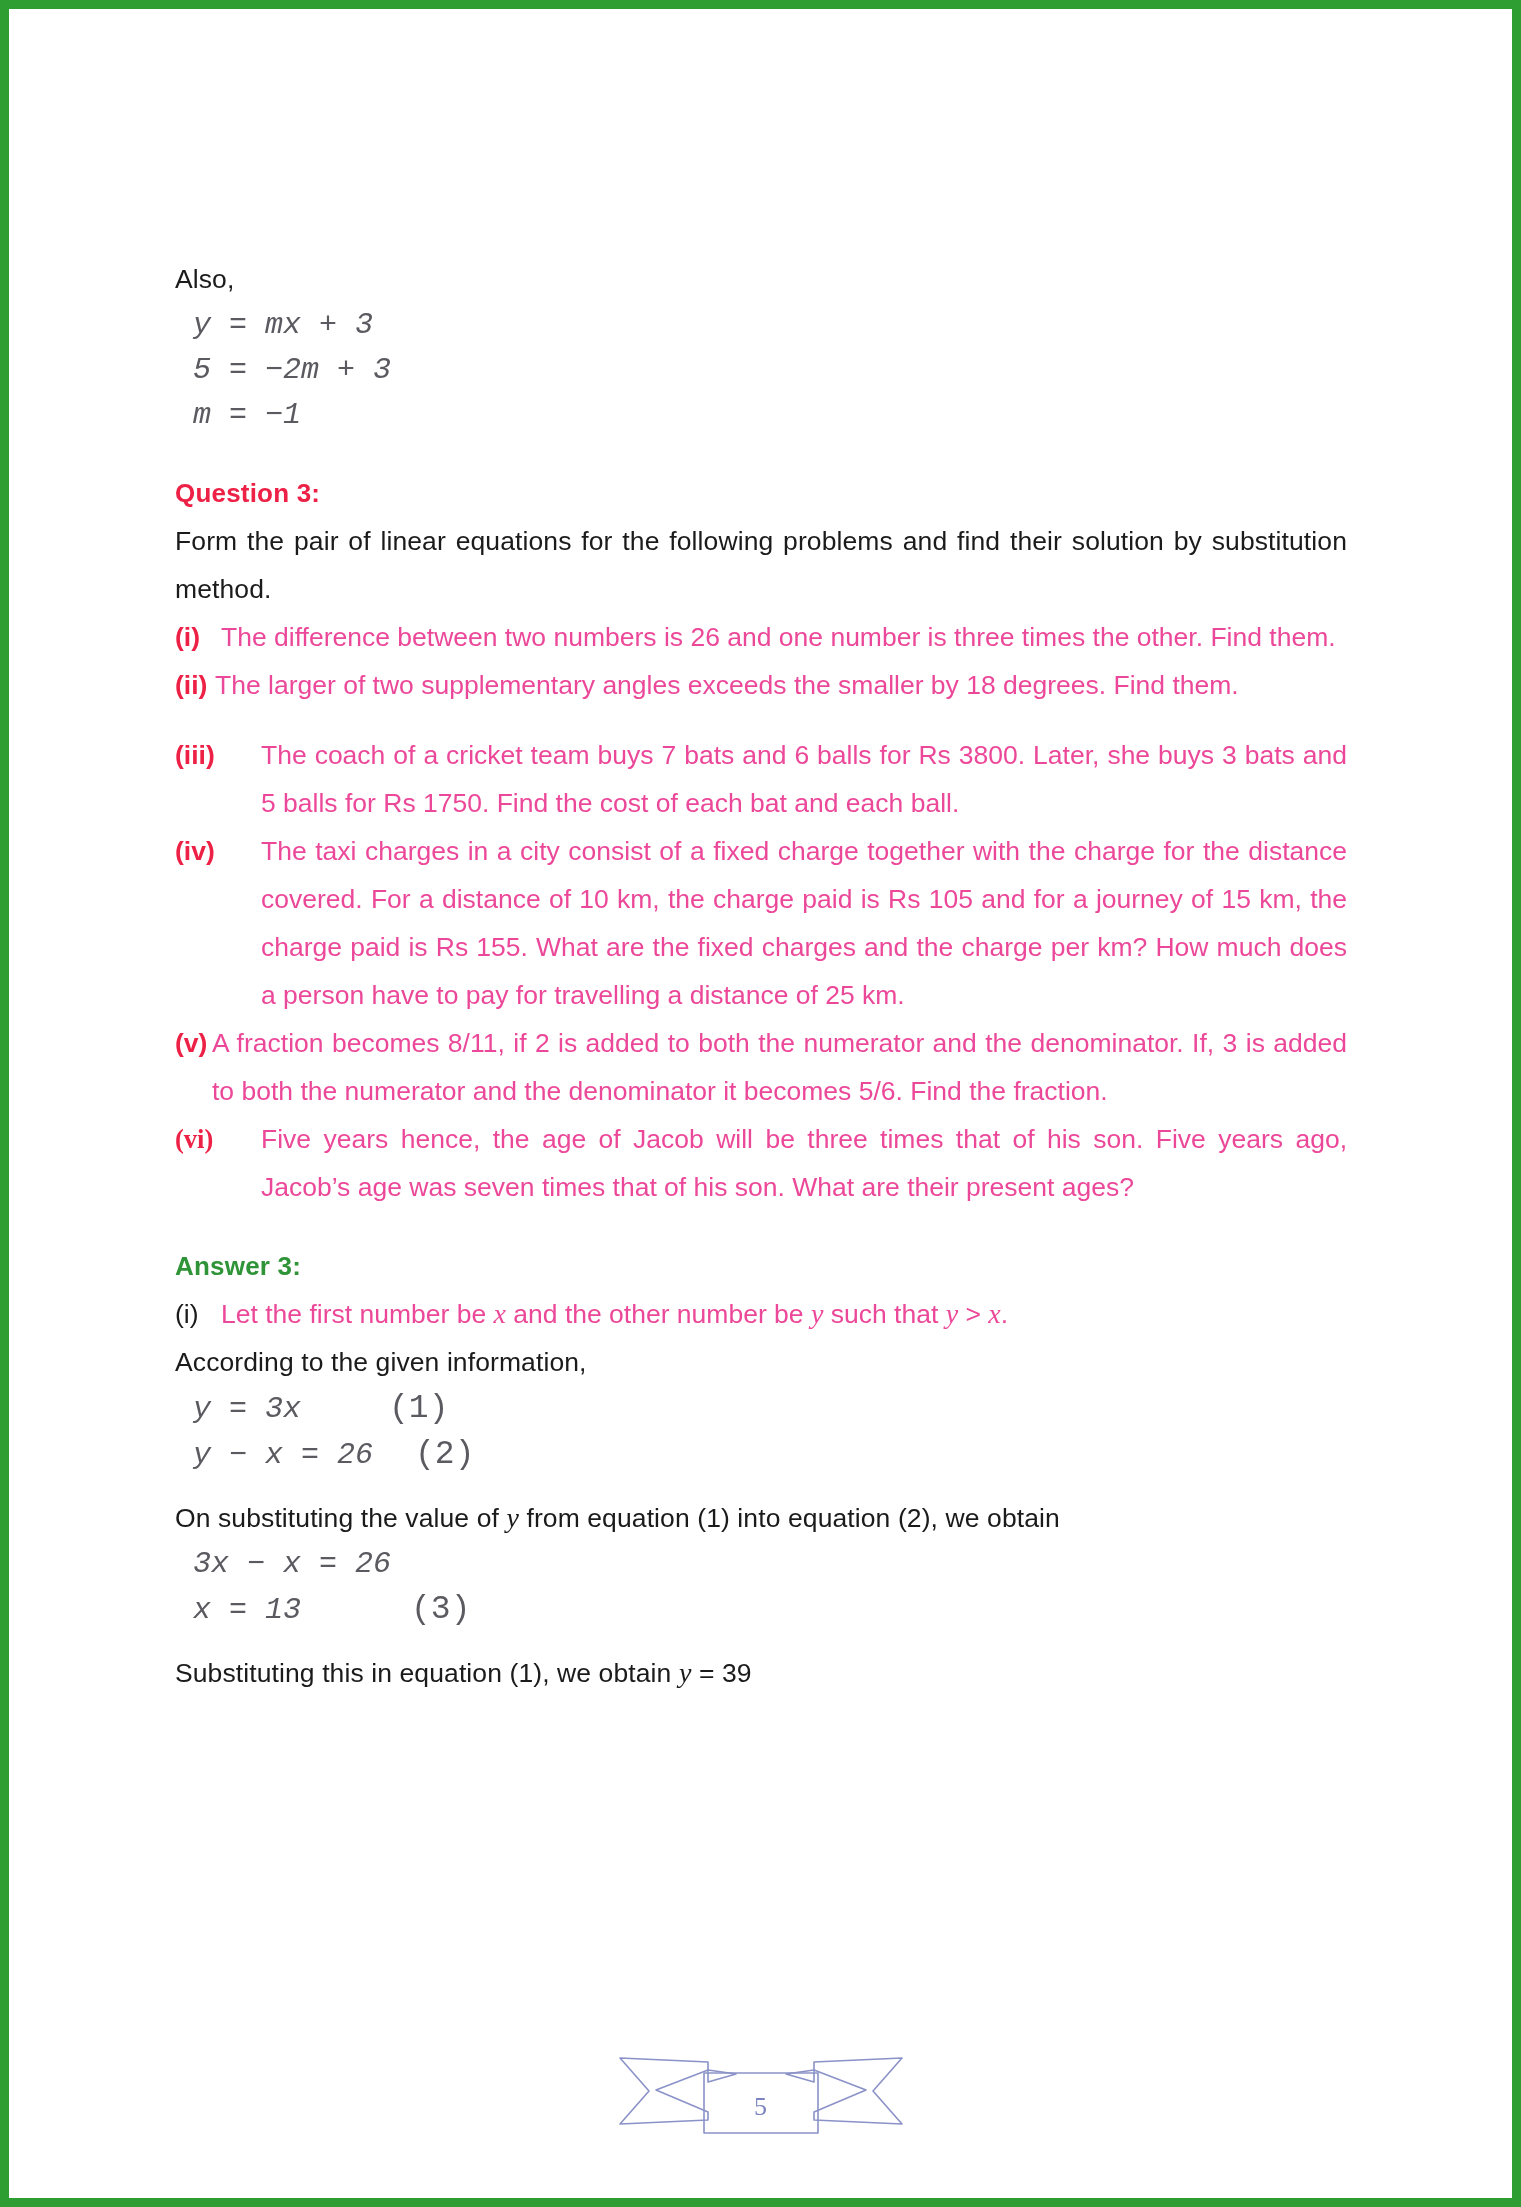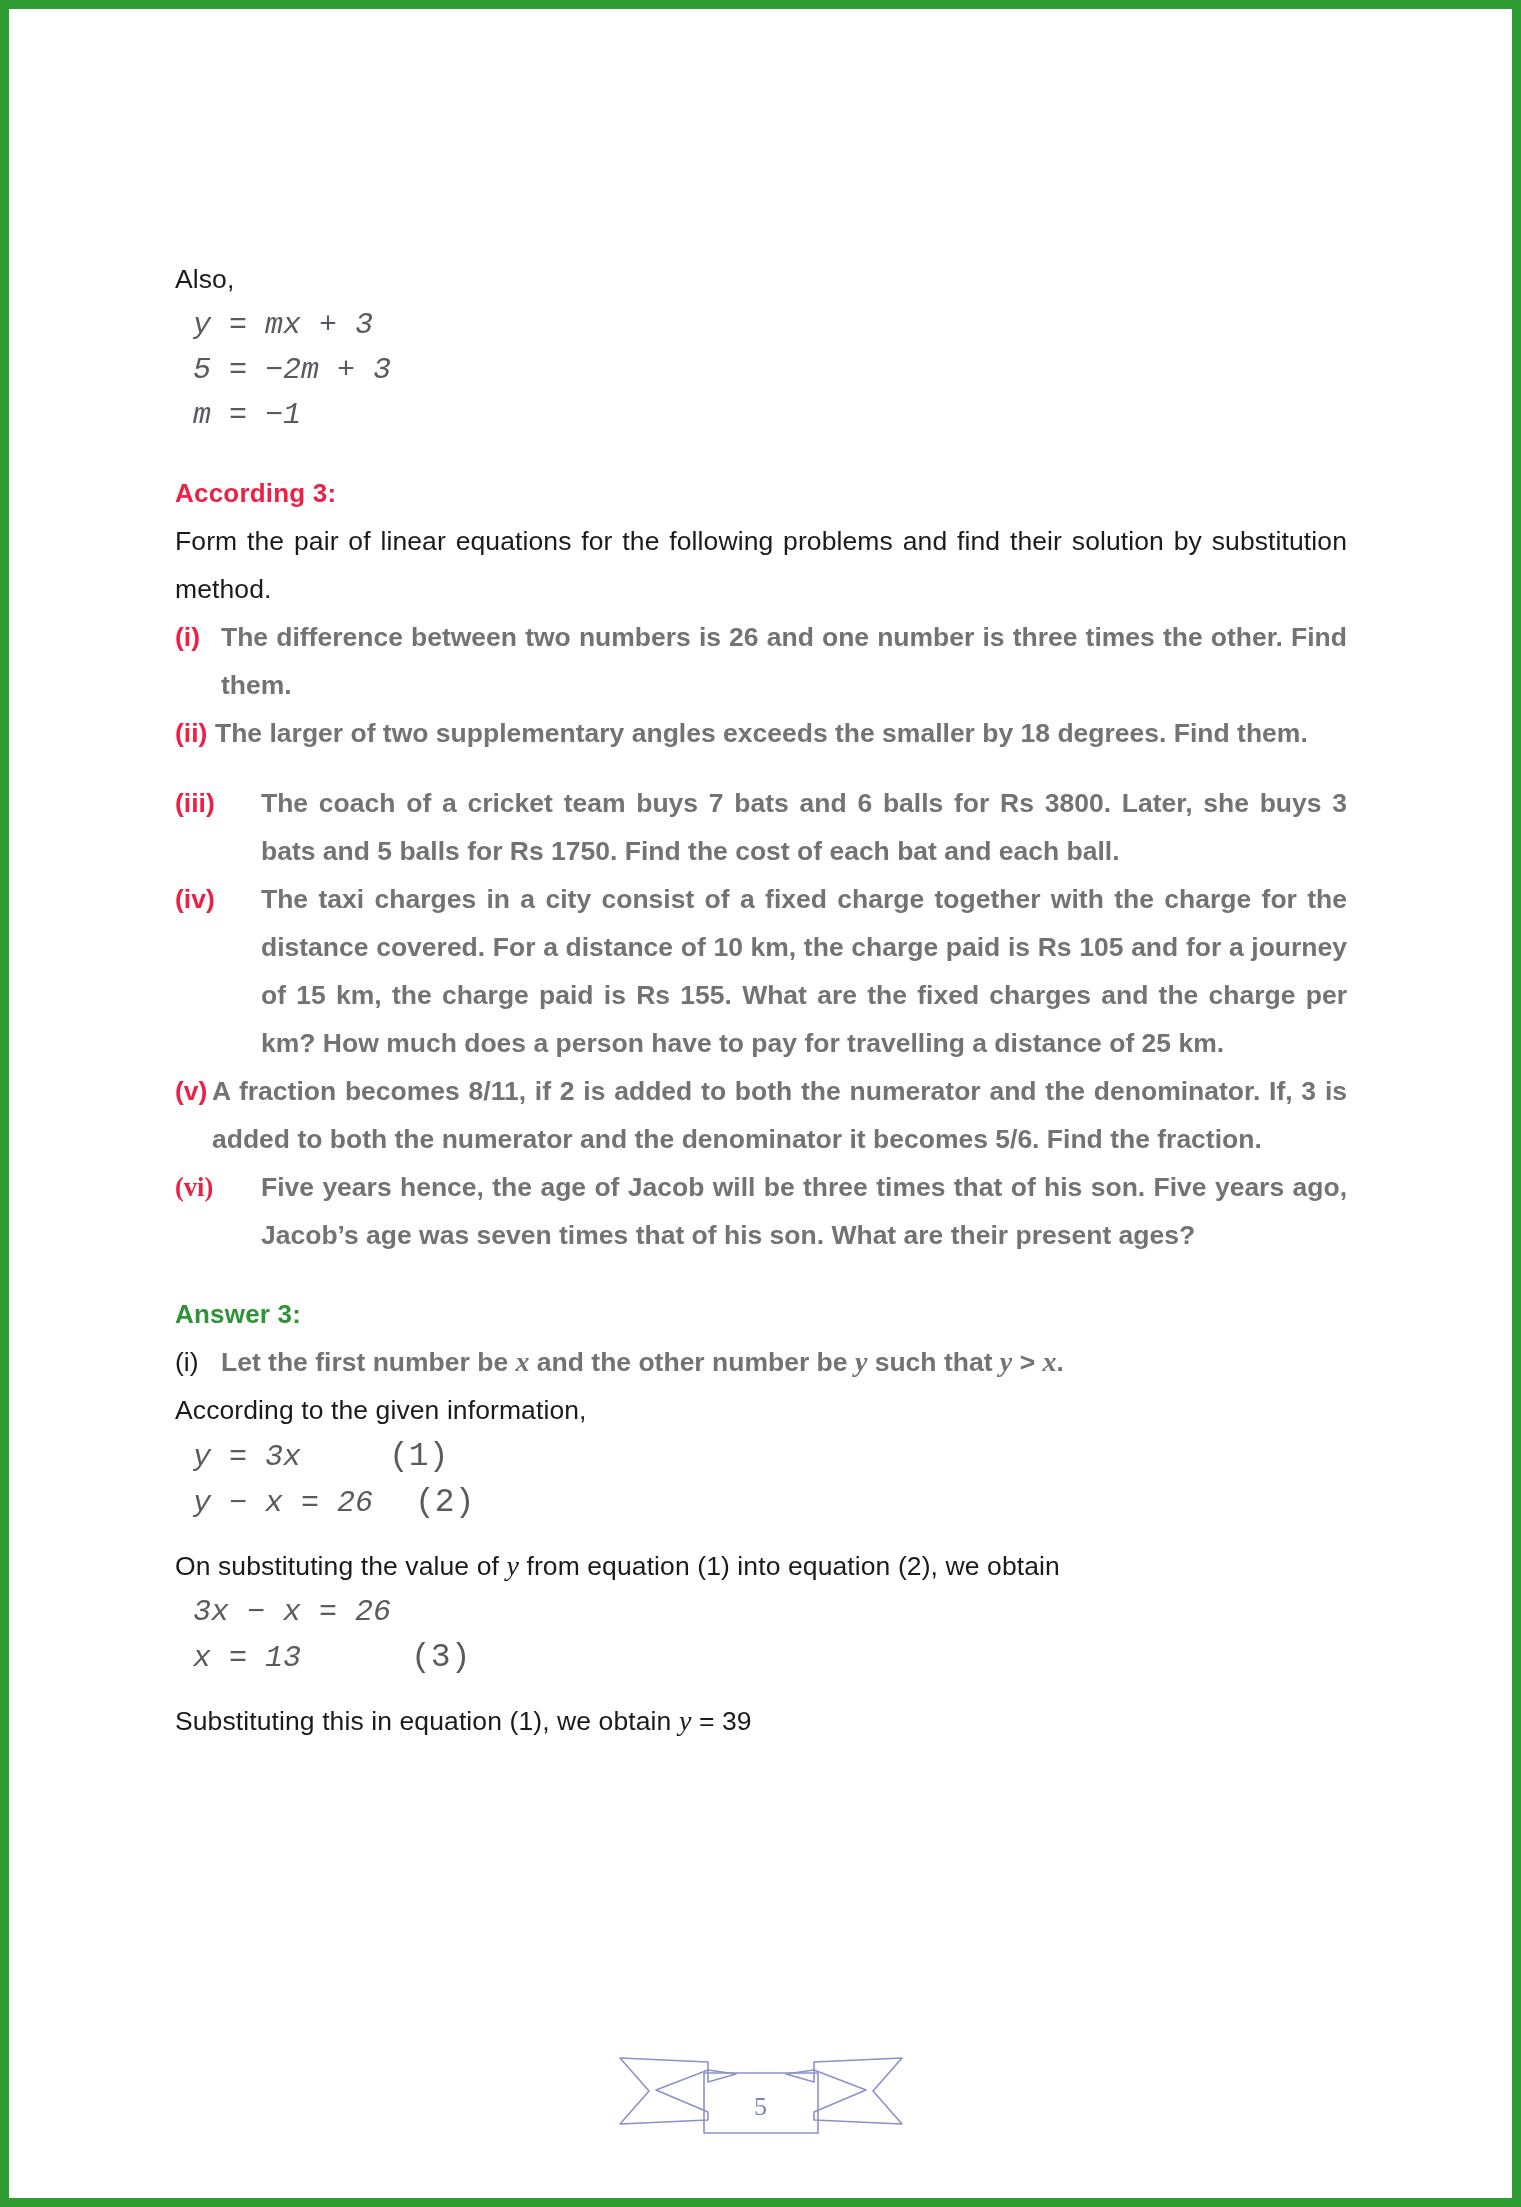--- a/index.html
+++ b/index.html
@@ -113,23 +113,22 @@
     white-space: pre;
   }
   .rmark.blackmark {
     color: #1b1b1b;
     font-weight: normal;
   }
   .rbody {
     flex: 1 1 auto;
     font-size: 26.5px;
     line-height: 48px;
-    color: #737373;
+    color: #ec4899;
     text-align: justify;
-    font-weight: bold;
   }
   .rbody.plain { text-align: left; }
 
   
   .gut-i   { width: 46px; }
   .gut-ii  { width: 40px; }
   .gut-iii { width: 86px; }
   .gut-iv  { width: 86px; }
   .gut-v   { width: 37px; }
   .gut-vi  { width: 86px; font-family: Liberation Serif, serif; }
@@ -177,21 +176,21 @@
     <p class="para plain">Also,</p>
 
     <div class="eqblock">
       <div class="eqline">y = mx + 3</div>
       <div class="eqline">5 = −2m + 3</div>
       <div class="eqline">m = −1</div>
     </div>
 
     <div class="spacer-40"></div>
 
-    <p class="q-heading">According 3:</p>
+    <p class="q-heading">Question 3:</p>
 
     <div class="spacer-8"></div>
 
     <p class="para">Form the pair of linear equations for the following problems and find their solution by substitution method.</p>
 
     <div class="rlist">
 
       <div class="ritem">
         <span class="rmark gut-i">(i)</span>
         <span class="rbody">The difference between two numbers is 26 and one number is three times the other. Find them.</span>

